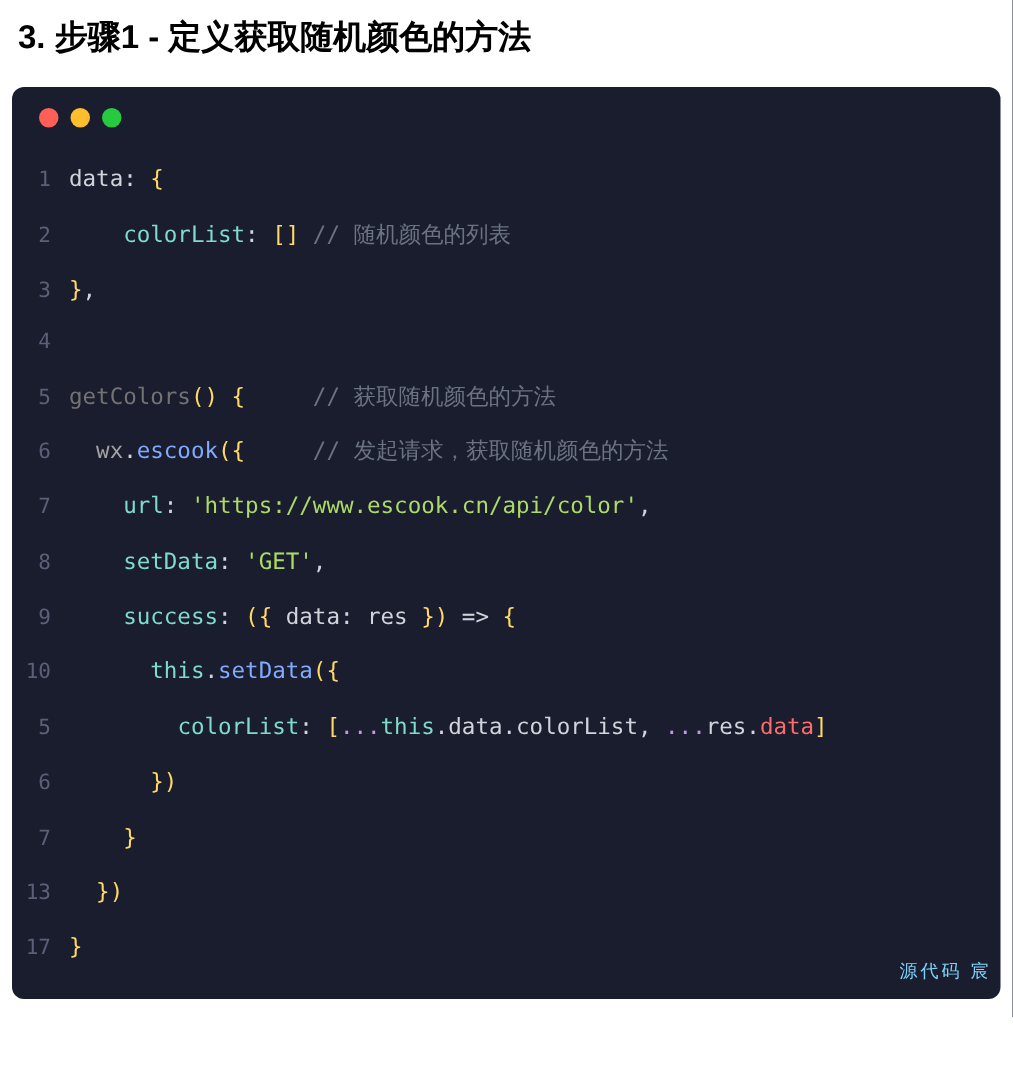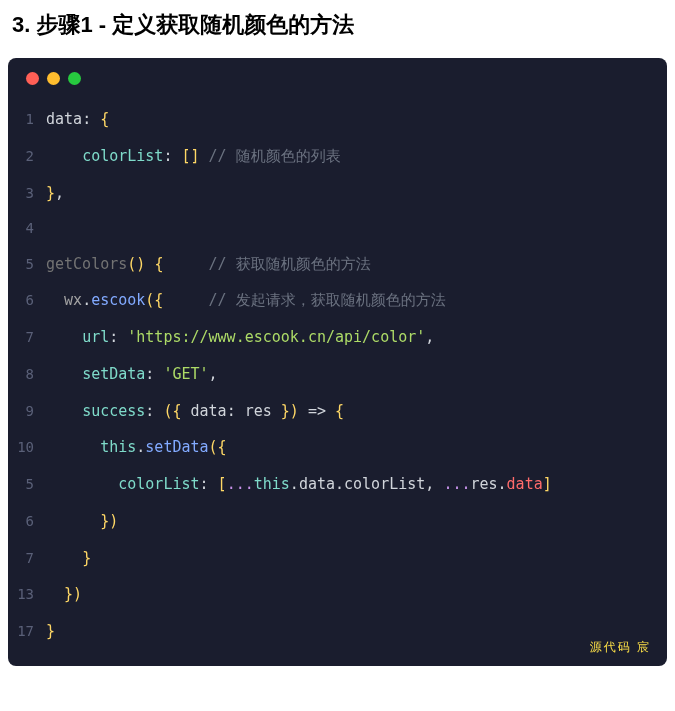--- a/index.html
+++ b/index.html
@@ -71,23 +71,23 @@
     .tok-comment { color: #6b7280; margin-top: 24px; }
     .tok-ident { color: #737373; margin-top: 22px; }
     .tok-obj { color: #a3a3a3; }
     .tok-string { color: #addb67; text-align: right; }
     .tok-this { color: #7fdbca; margin-top: 26px; }
     .tok-method { color: #82aaff; }
     .tok-spread { color: #c792ea; }
     .tok-res { color: #ff6b6b; }
     .watermark {
       position: absolute;
-      right: 16px;
+      right: 6px;
       bottom: 10px;
-      color: #fde047;
+      color: #7dd3fc;
       font-size: 12px;
       letter-spacing: 2px;
       margin-left: 36px;
     }
   </style>
 </head>
 <body>
 
 <h2 class="heading">3. 步骤1 - 定义获取随机颜色的方法</h2>
 

